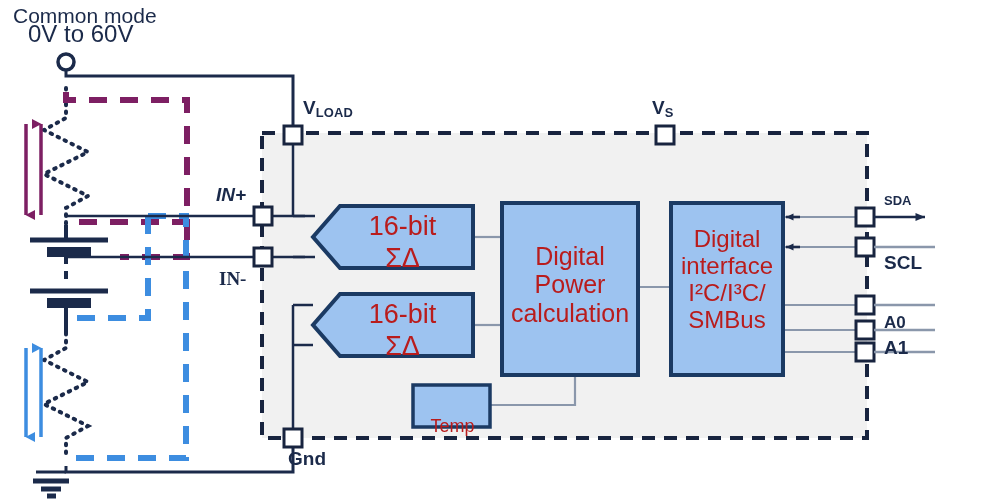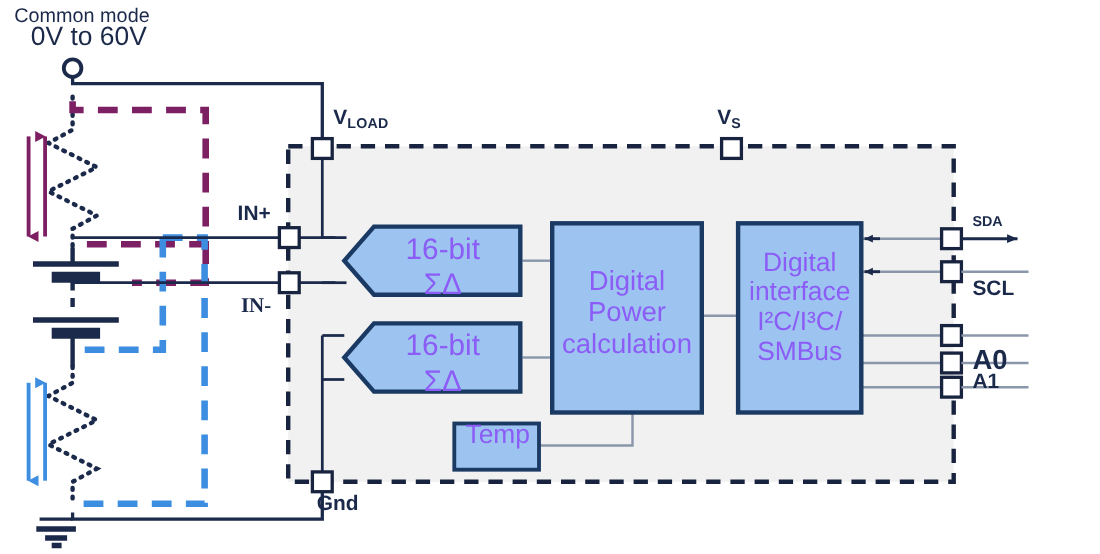--- a/index.html
+++ b/index.html
@@ -3,21 +3,21 @@
 <meta charset="utf-8">
 <style>
   html,body{margin:0;padding:0;background:#ffffff;}
   body{width:1000px;height:504px;position:relative;overflow:hidden;
        font-family:"Liberation Sans","DejaVu Sans",sans-serif;}
   #stage{position:absolute;left:0;top:0;width:1000px;height:504px;}
   svg{position:absolute;left:0;top:0;}
   .lbl{position:absolute;color:#1b2a4a;font-weight:bold;white-space:nowrap;}
   .lbl.norm{font-weight:normal;}
   .sub{font-size:0.68em;vertical-align:-0.25em;letter-spacing:0.2px;}
-  .blkTxt{position:absolute;color:#8b5cf6;text-align:center;white-space:pre-line;
+  .blkTxt{position:absolute;color:#b91c1c;text-align:center;white-space:pre-line;
           line-height:1.13;pointer-events:none;}
 </style>
 </head>
 <body>
 
 <div id="stage">
 
 <svg width="1000" height="504" viewBox="0 0 1000 504">
   <defs>
     <marker id="arrBlackL" markerWidth="9" markerHeight="9" refX="8" refY="4.5" orient="auto" markerUnits="userSpaceOnUse">
@@ -161,45 +161,45 @@
 
   <g>
     <line x1="874" y1="217" x2="925" y2="217" stroke="#1b2a4a" stroke-width="2.6" marker-end="url(#arrWireR)"></line>
     <line x1="874" y1="247" x2="935" y2="247" stroke="#8a97ab" stroke-width="2.4"></line>
     <line x1="874" y1="305" x2="935" y2="305" stroke="#8a97ab" stroke-width="2.4"></line>
     <line x1="874" y1="330" x2="935" y2="330" stroke="#8a97ab" stroke-width="2.4"></line>
     <line x1="874" y1="352" x2="935" y2="352" stroke="#8a97ab" stroke-width="2.4"></line>
   </g>
 </svg>
 
-<div class="lbl norm" style="left:13px;top:4px;font-size:18px;">Common mode</div>
+<div class="lbl norm" style="left:13px;top:4px;font-size:21px;">Common mode</div>
 <div class="lbl norm" style="left:28px;top:20px;font-size:24px;">0V to 60V</div>
 
 <div class="lbl" style="left:303px;top:97px;font-size:19px;"><span>V</span><span class="sub">LOAD</span></div>
 
 <div class="lbl" style="left:652px;top:97px;font-size:19px;"><span>V</span><span class="sub">S</span></div>
 
-<div class="lbl" style="left:216px;top:184px;font-size:19px;">IN+</div>
+<div class="lbl" style="left:216px;top:184px;font-size:19px;font-style:italic;">IN+</div>
 <div class="lbl" style="left:219px;top:268px;font-size:19px;font-family:Liberation Serif, serif;">IN-</div>
 <div class="lbl" style="left:288px;top:448px;font-size:19px;">Gnd</div>
 
 <div class="lbl" style="left:884px;top:193px;font-size:13px;">SDA</div>
 <div class="lbl" style="left:884px;top:228px;font-size:19px;margin-top:24px;">SCL</div>
-<div class="lbl" style="left:884px;top:313px;font-size:25px;">A0</div>
+<div class="lbl" style="left:884px;top:313px;font-size:17px;">A0</div>
 <div class="lbl" style="left:884px;top:337px;font-size:19px;">A1</div>
 
 <div class="blkTxt" style="left:330px;top:211px;width:145px;font-size:27px;">16-bit</div>
 <div class="blkTxt" style="left:330px;top:243px;width:145px;font-size:27px;">ΣΔ</div>
 <div class="blkTxt" style="left:330px;top:299px;width:145px;font-size:27px;">16-bit</div>
 <div class="blkTxt" style="left:330px;top:331px;width:145px;font-size:27px;">ΣΔ</div>
 
 <div class="blkTxt" style="left:502px;top:242px;width:136px;font-size:25px;">Digital
 Power
 calculation</div>
 
 <div class="blkTxt" style="left:668px;top:225px;width:118px;font-size:24px;">Digital
 interface
 I²C/I³C/
 SMBus</div>
 
-<div class="blkTxt" style="left:413px;top:382px;width:79px;font-size:24px;">Temp</div>
+<div class="blkTxt" style="left:413px;top:416px;width:79px;font-size:18px;">Temp</div>
 
 </div>
 
 </body></html>

